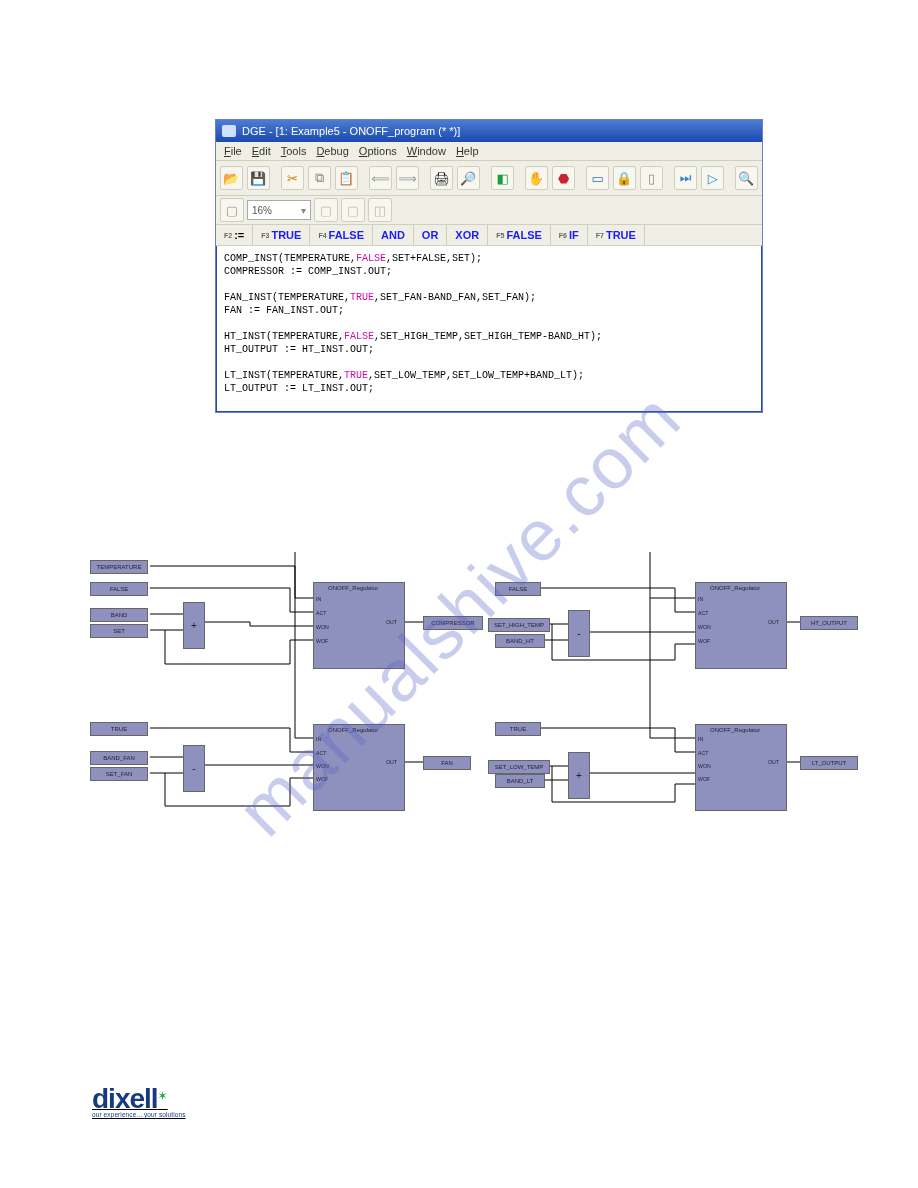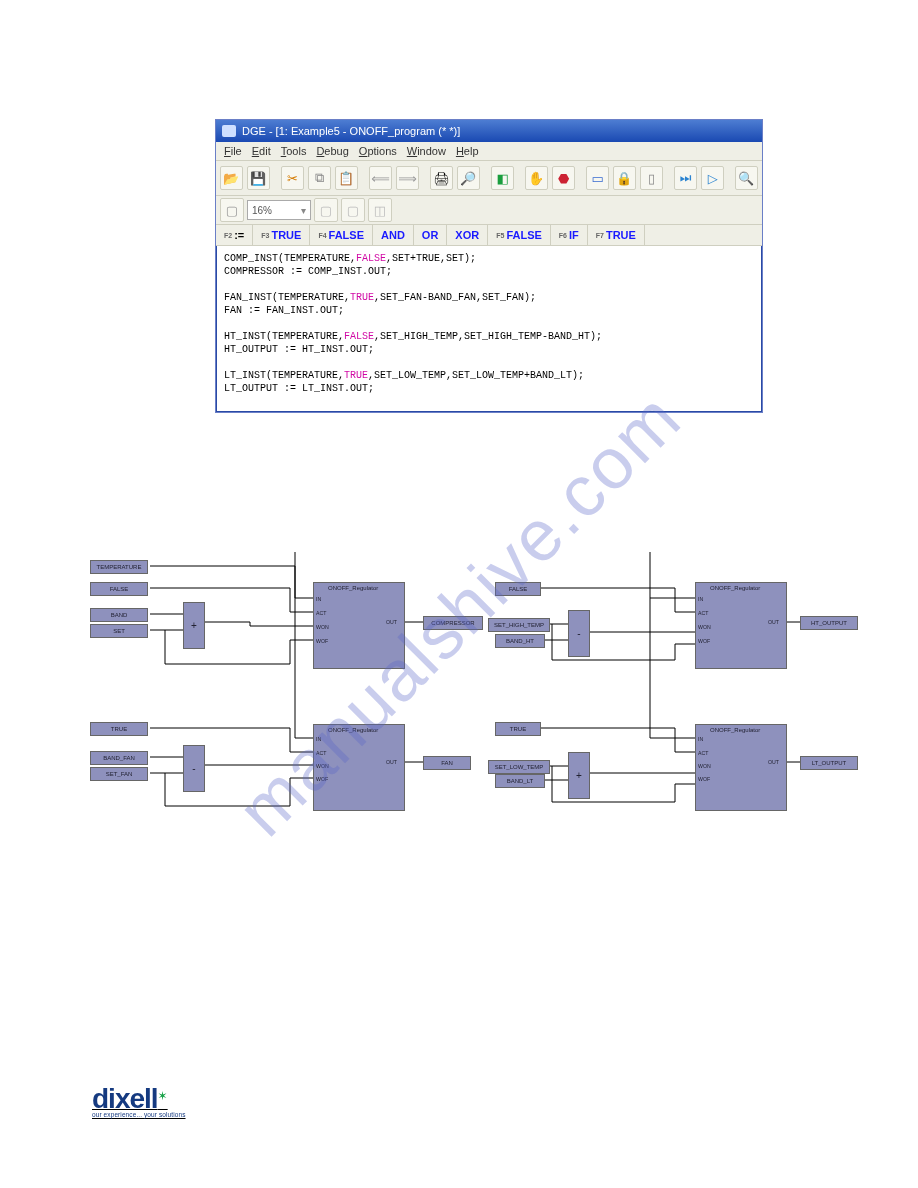--- a/index.html
+++ b/index.html
@@ -133,21 +133,21 @@
         </div>
       <div class="fbtn kw">
           <sup>F6</sup>
           <span>IF</span>
         </div>
       <div class="fbtn kw">
           <sup>F7</sup>
           <span>TRUE</span>
         </div>
     </div>
-    <div class="code"><span class="fn">COMP_INST(TEMPERATURE,</span><span class="false">FALSE</span><span class="fn">,SET+TRUE,SET);</span>
+    <div class="code"><span class="fn">COMP_INST(TEMPERATURE,</span><span class="false">FALSE</span><span class="fn">,SET+FALSE,SET);</span>
 <span>COMPRESSOR := COMP_INST.OUT;</span>
 <span></span>
 <span class="fn">FAN_INST(TEMPERATURE,</span><span class="true">TRUE</span><span class="fn">,SET_FAN-BAND_FAN,SET_FAN);</span>
 <span>FAN := FAN_INST.OUT;</span>
 <span></span>
 <span class="fn">HT_INST(TEMPERATURE,</span><span class="false">FALSE</span><span class="fn">,SET_HIGH_TEMP,SET_HIGH_TEMP-BAND_HT);</span>
 <span>HT_OUTPUT := HT_INST.OUT;</span>
 <span></span>
 <span class="fn">LT_INST(TEMPERATURE,</span><span class="true">TRUE</span><span class="fn">,SET_LOW_TEMP,SET_LOW_TEMP+BAND_LT);</span>
 <span>LT_OUTPUT := LT_INST.OUT;</span></div>

